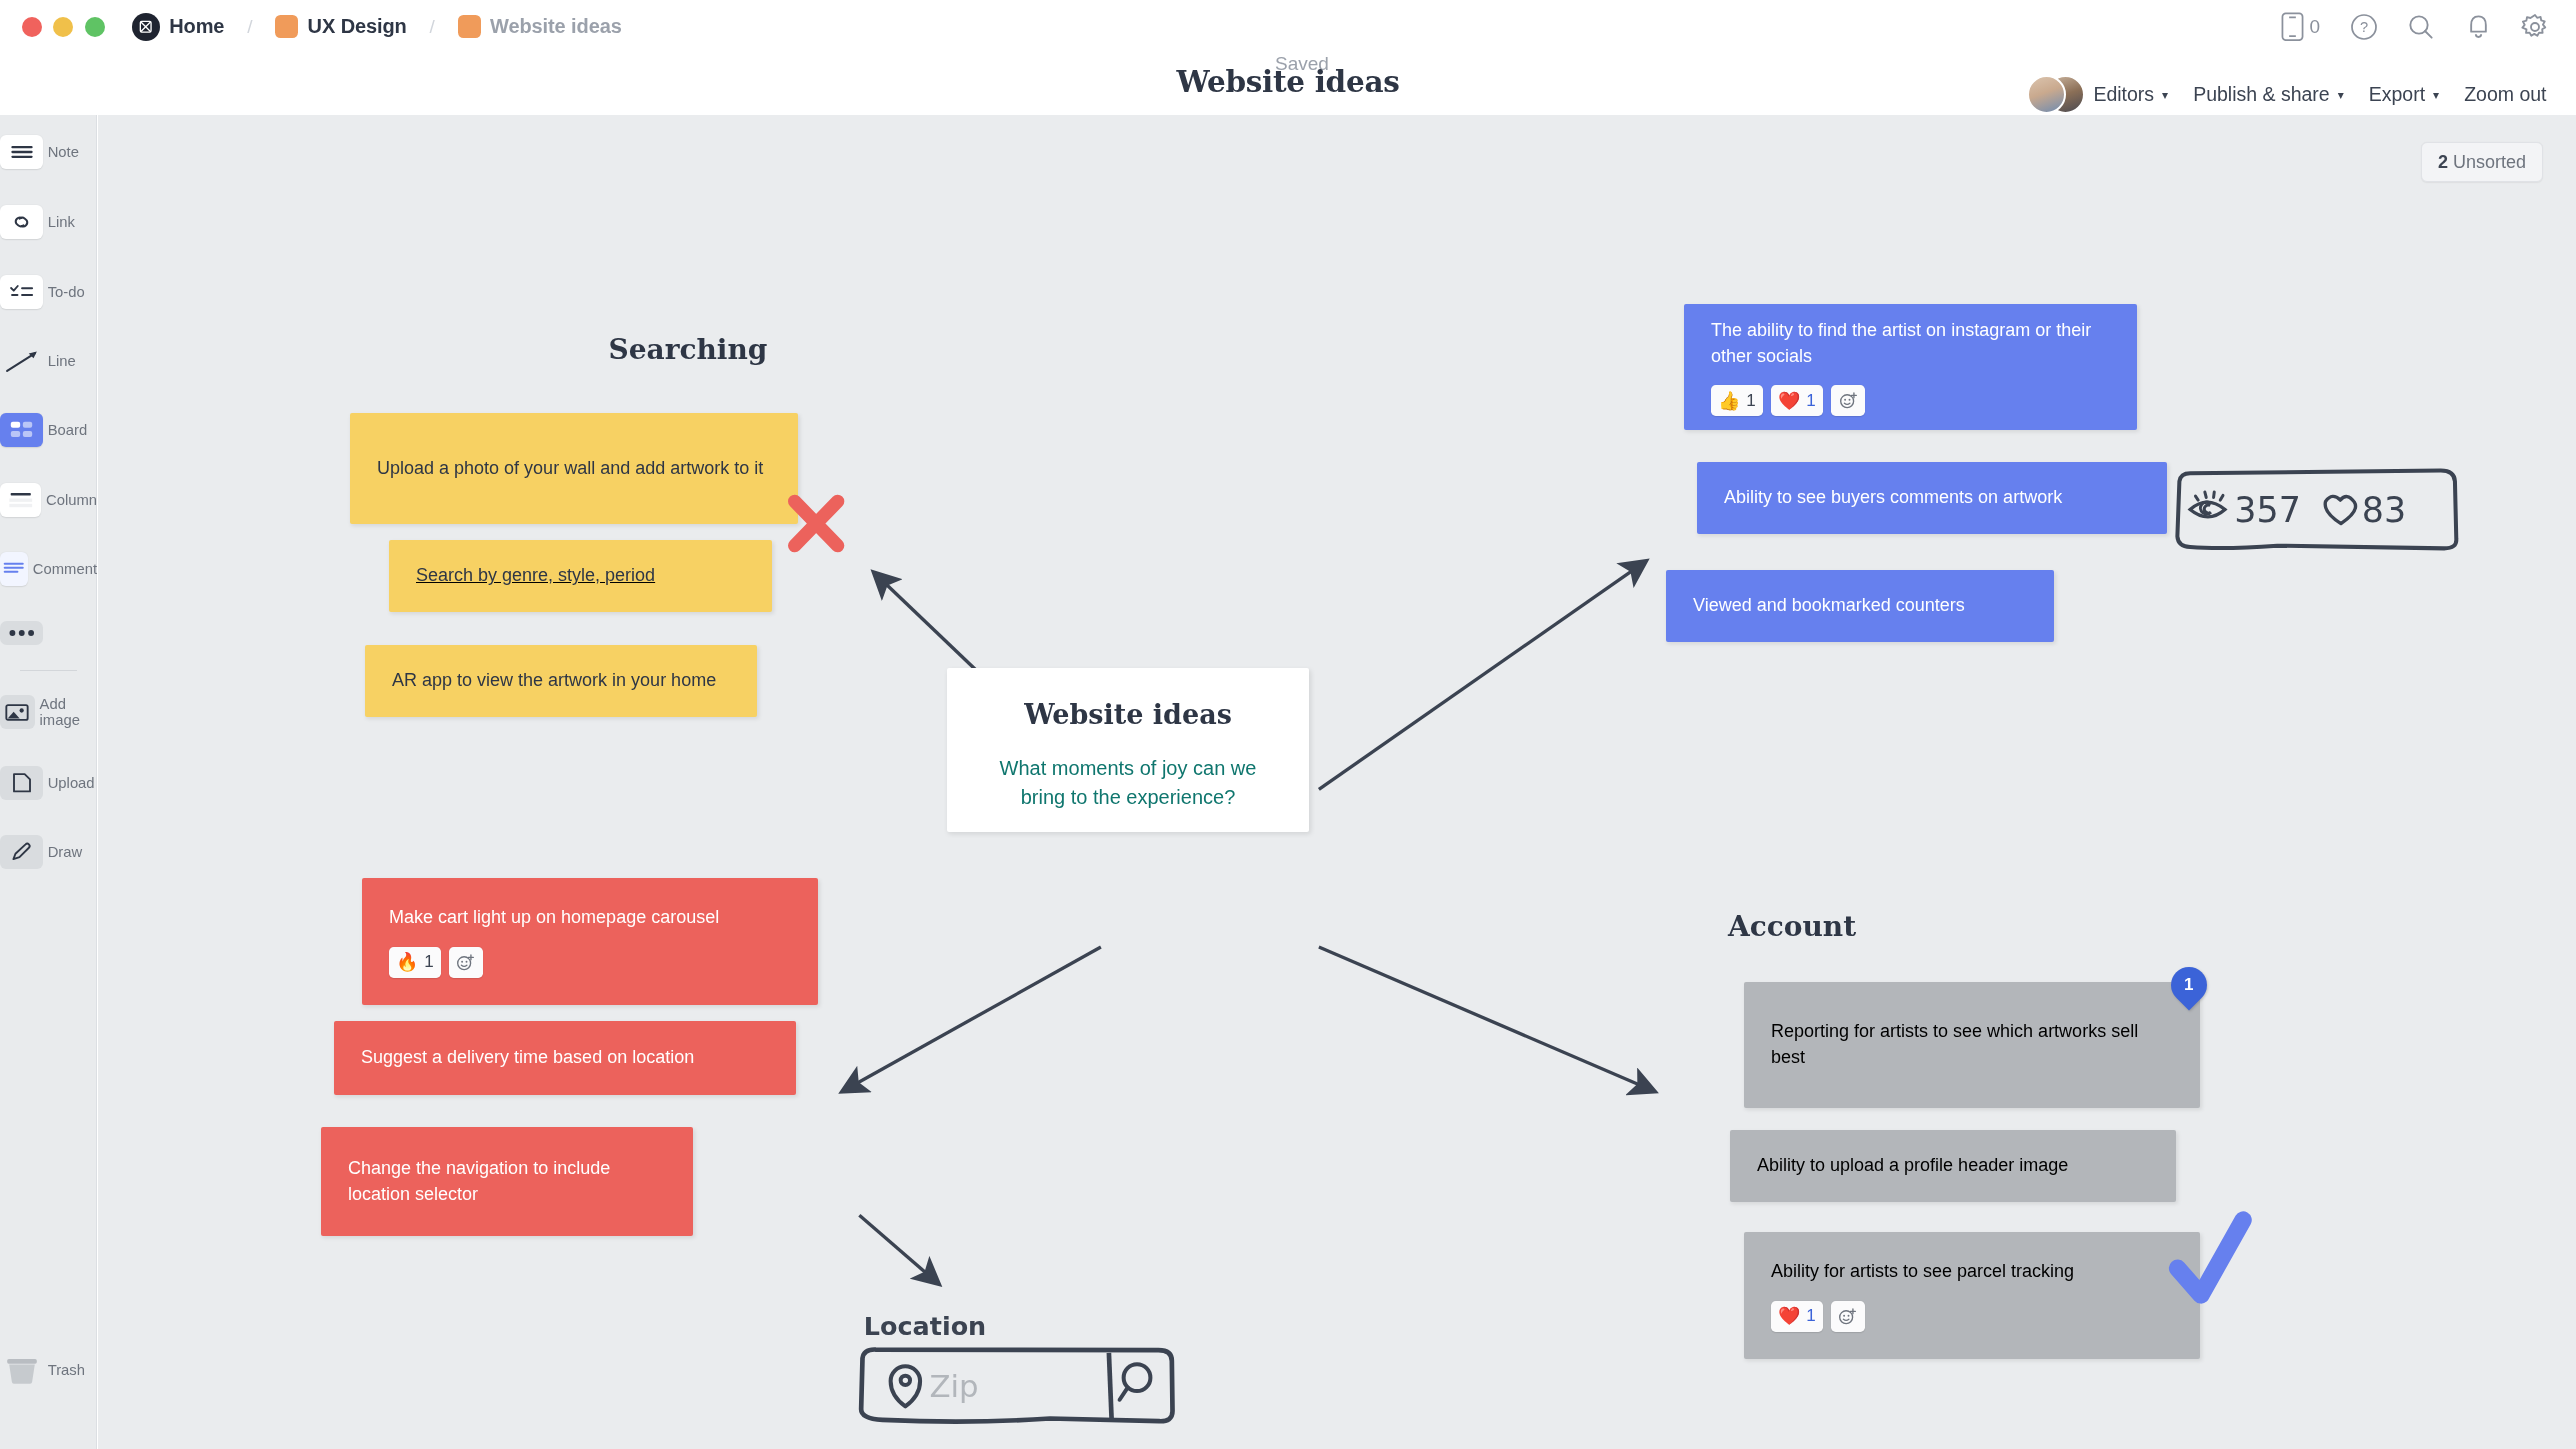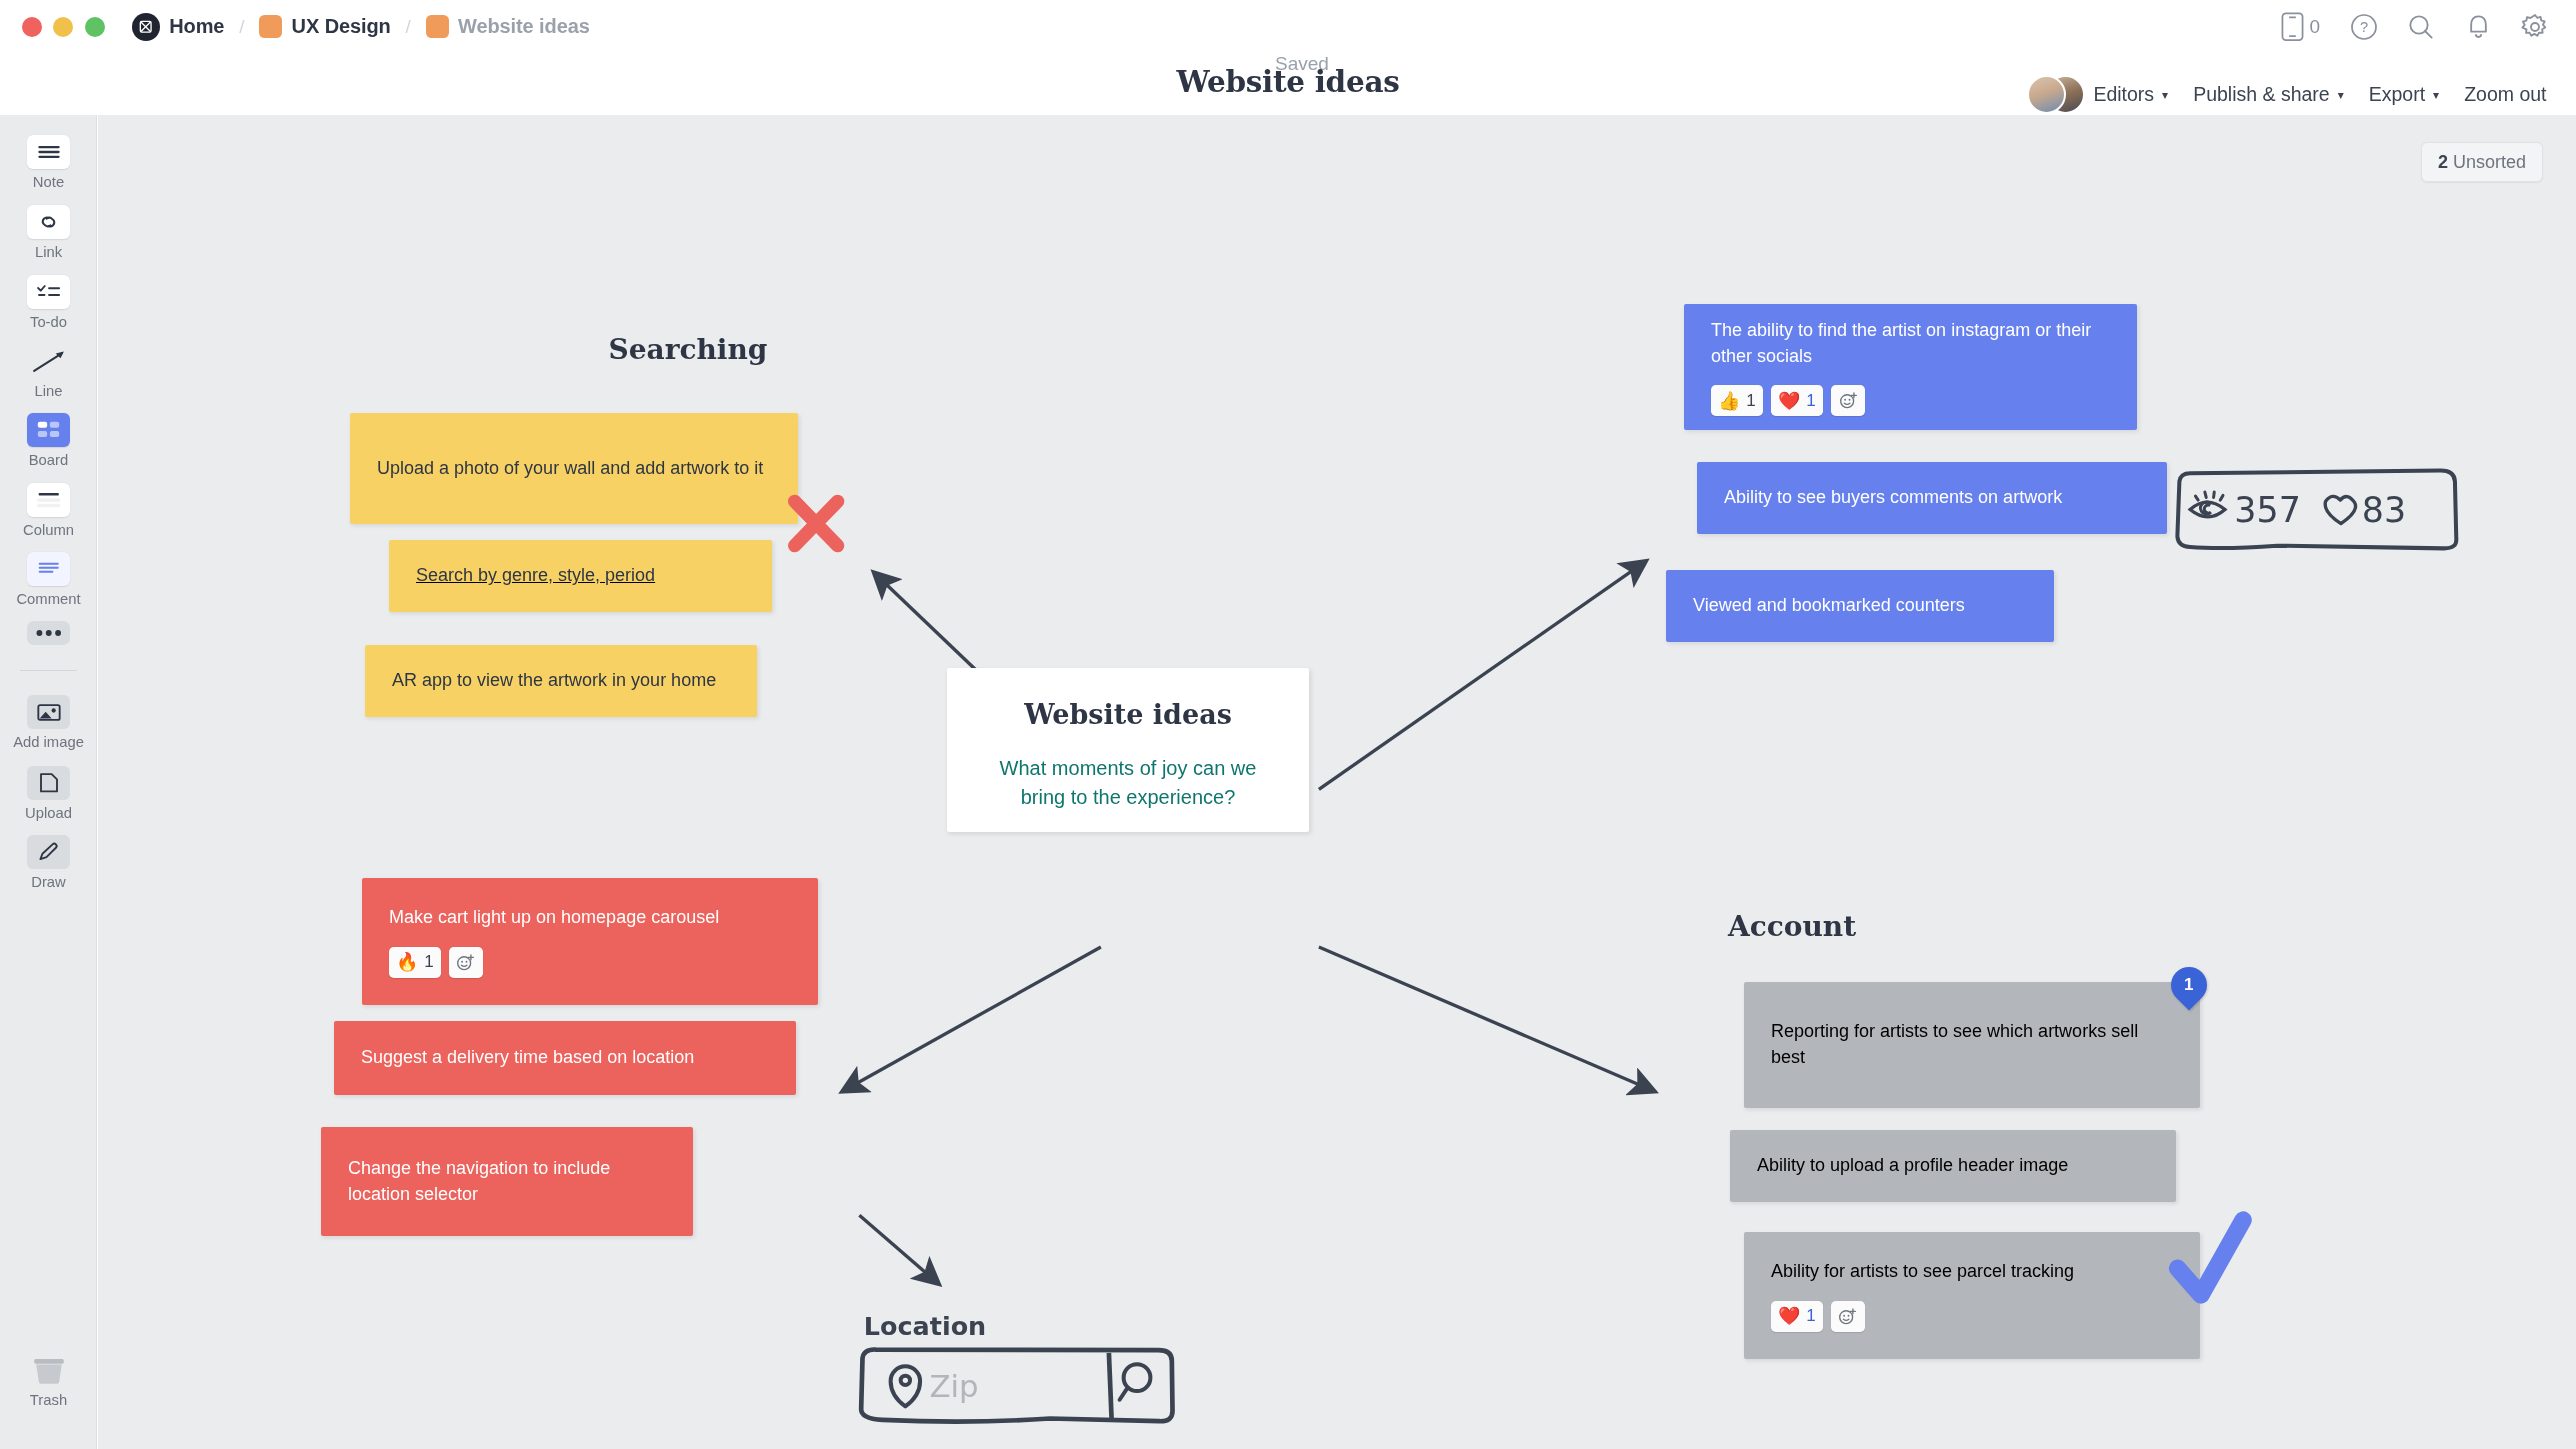--- a/index.html
+++ b/index.html
@@ -21,21 +21,21 @@
     width: 2576px; height: 53px;
     background: #ffffff;
     display: flex; align-items: center;
   }
   .traffic { display: flex; align-items: center; gap: 11.4px; margin-left: 22px; }
   .dot { width: 20px; height: 20px; border-radius: 50%; }
   .dot.r { background: #f0625d; }
   .dot.y { background: #f0c04a; }
   .dot.g { background: #5fc364; }
 
-  .crumbs { display: flex; align-items: center; margin-left: 27px; gap: 0px; justify-content: space-between; }
+  .crumbs { display: flex; align-items: center; margin-left: 27px; gap: 8px; justify-content: space-between; }
   .crumb { display: flex; align-items: center; gap: 9.4px; }
   .crumb-logo {
     width: 28px; height: 28px; border-radius: 50%;
     background: #1f2430; display: flex; align-items: center; justify-content: center;
   }
   .crumb-label {
     font-size: 20px; font-weight: bold; color: #2e3645; letter-spacing: -0.1px;
   }
   .crumb-label.muted { color: #9ba1ab; }
   .crumb-sq { width: 23px; height: 23px; border-radius: 5.4px; background: #f09b5a; }
@@ -77,21 +77,21 @@
 
   
   .rail {
     position: absolute; top: 115px; left: 0;
     width: 97px; height: 1334px;
     background: #e9ebed;
     border-right: 0.7px solid #dcdfe3;
   }
   .tool {
     position: absolute; left: 0; width: 97px;
-    display: flex; flex-direction: column; align-items: center; gap: 4.7px;
+    display: flex; align-items: center; gap: 4.7px;
     cursor: pointer;
   }
   .tool-box {
     width: 43px; height: 34px; border-radius: 6px;
     background: #ffffff; box-shadow: 0 0.7px 1.3px rgba(0,0,0,.10);
     display: flex; align-items: center; justify-content: center;
   }
   .tool-box.plain { background: transparent; box-shadow: none; }
   .tool-box.active { background: #6680ee; }
   .tool-box.grey { background: #d9dcdf; box-shadow: none; }

